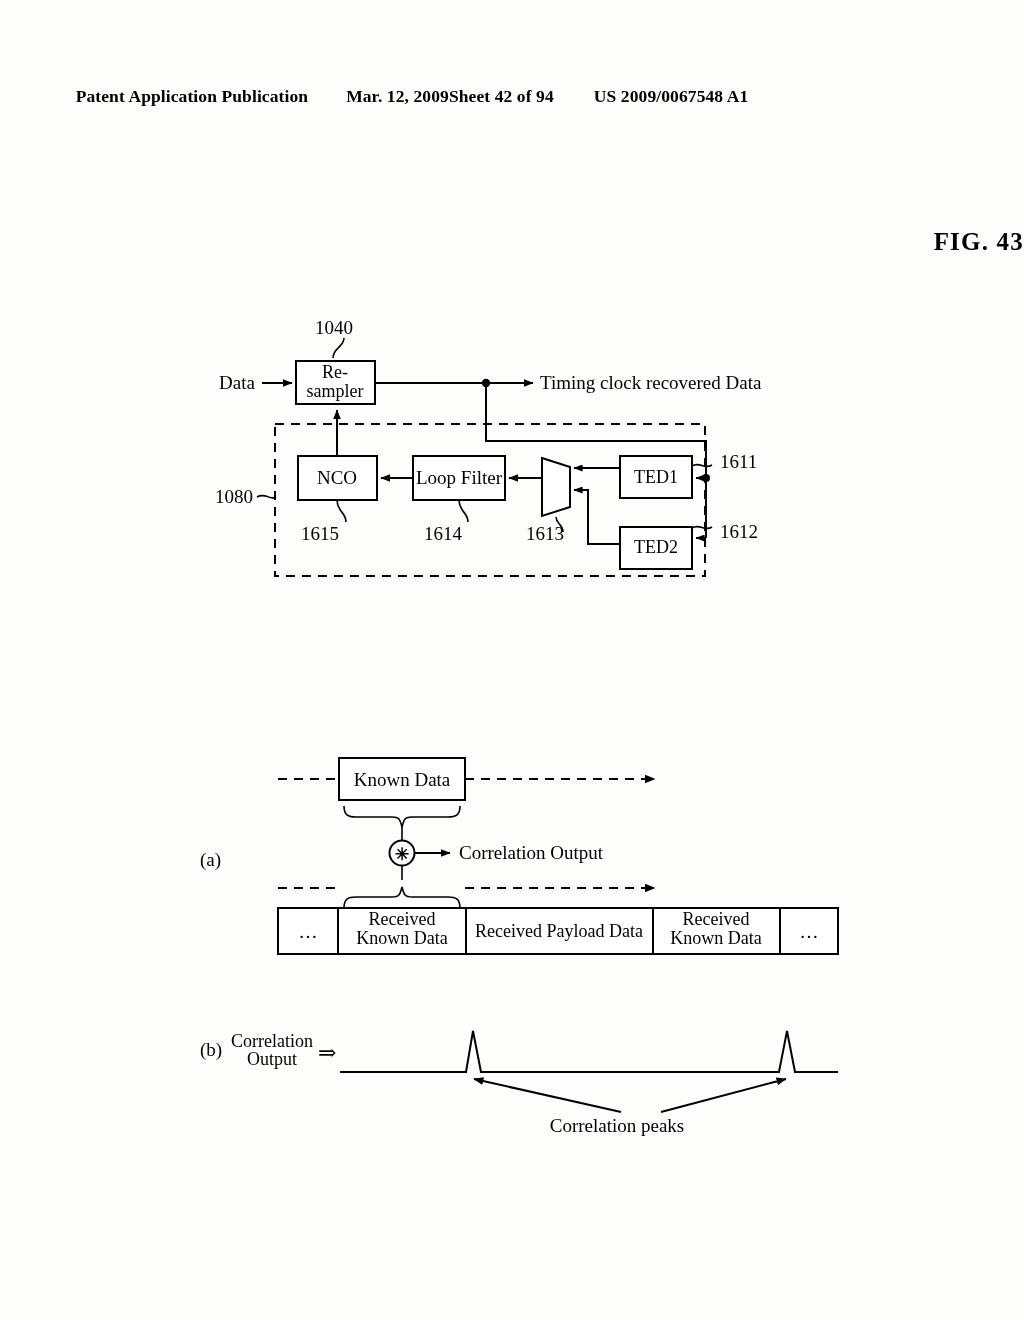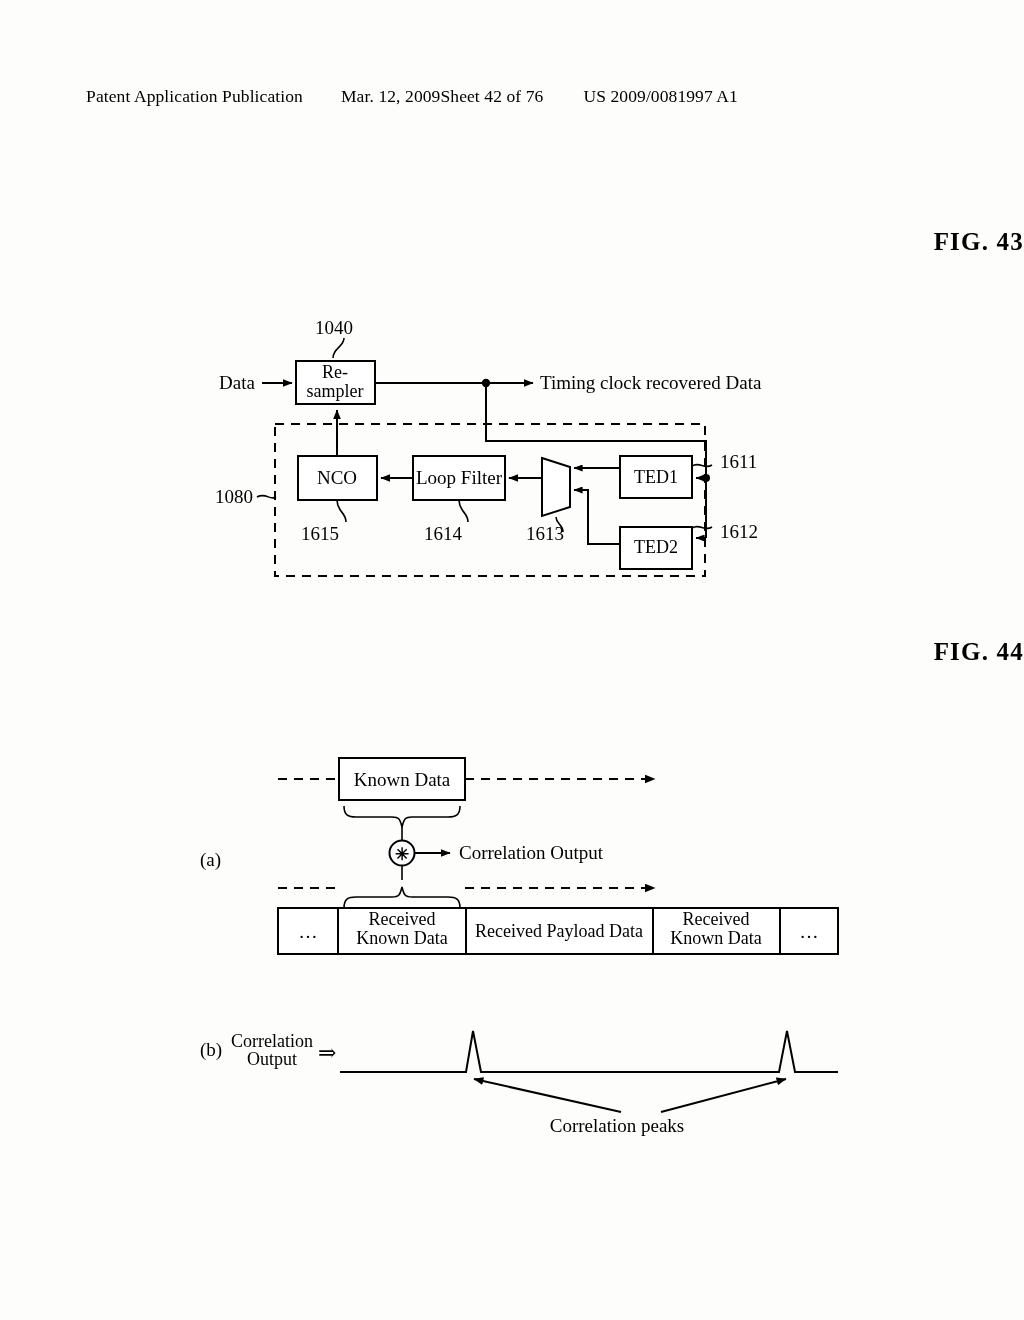--- a/index.html
+++ b/index.html
@@ -24,21 +24,21 @@
   }
   
   .header {
     position: absolute;
     left: 0;
     top: 86px;
     width: 824px;
     display: flex;
     justify-content: center;
     align-items: flex-end;
-    font-weight: normal;
+    font-weight: bold;
     font-size: 17.5px;
     letter-spacing: 0.1px;
     white-space: nowrap;
   }
   .header .h-pub { margin-right: 38px; }
   .header .h-date { }
   .header .h-sheet { margin-right: 40px; }
 
   
   .fig-title {
@@ -77,26 +77,25 @@
   .num { font-size: 19px; }
 </style>
 </head>
 <body>
 
 <div class="page">
 
   <div class="header">
     <span class="h-pub">Patent Application Publication</span>
     <span class="h-date">Mar. 12, 2009</span>
-    <span class="h-sheet">Sheet 42 of 76</span>
-    <span class="h-num">US 2009/0081997 A1</span>
+    <span class="h-sheet">Sheet 42 of 94</span>
+    <span class="h-num">US 2009/0067548 A1</span>
   </div>
 
   <div class="fig-title" id="fig43-title">FIG.  43</div>
-  <div class="fig-title" id="fig44-title">FIG.  44</div>
 
   <svg class="layer" id="svg43">
     <defs>
       <marker id="ah" markerWidth="10" markerHeight="8" refX="9.4" refY="4" orient="auto" markerUnits="userSpaceOnUse">
         <path d="M0,0 L10,4 L0,8 z" fill="#000"></path>
       </marker>
       <marker id="ah-dash" markerWidth="11" markerHeight="9" refX="10.5" refY="4.5" orient="auto" markerUnits="userSpaceOnUse">
         <path d="M0,0 L11,4.5 L0,9 z" fill="#000"></path>
       </marker>
       <marker id="ah-sm" markerWidth="9" markerHeight="7" refX="8.6" refY="3.5" orient="auto" markerUnits="userSpaceOnUse">

